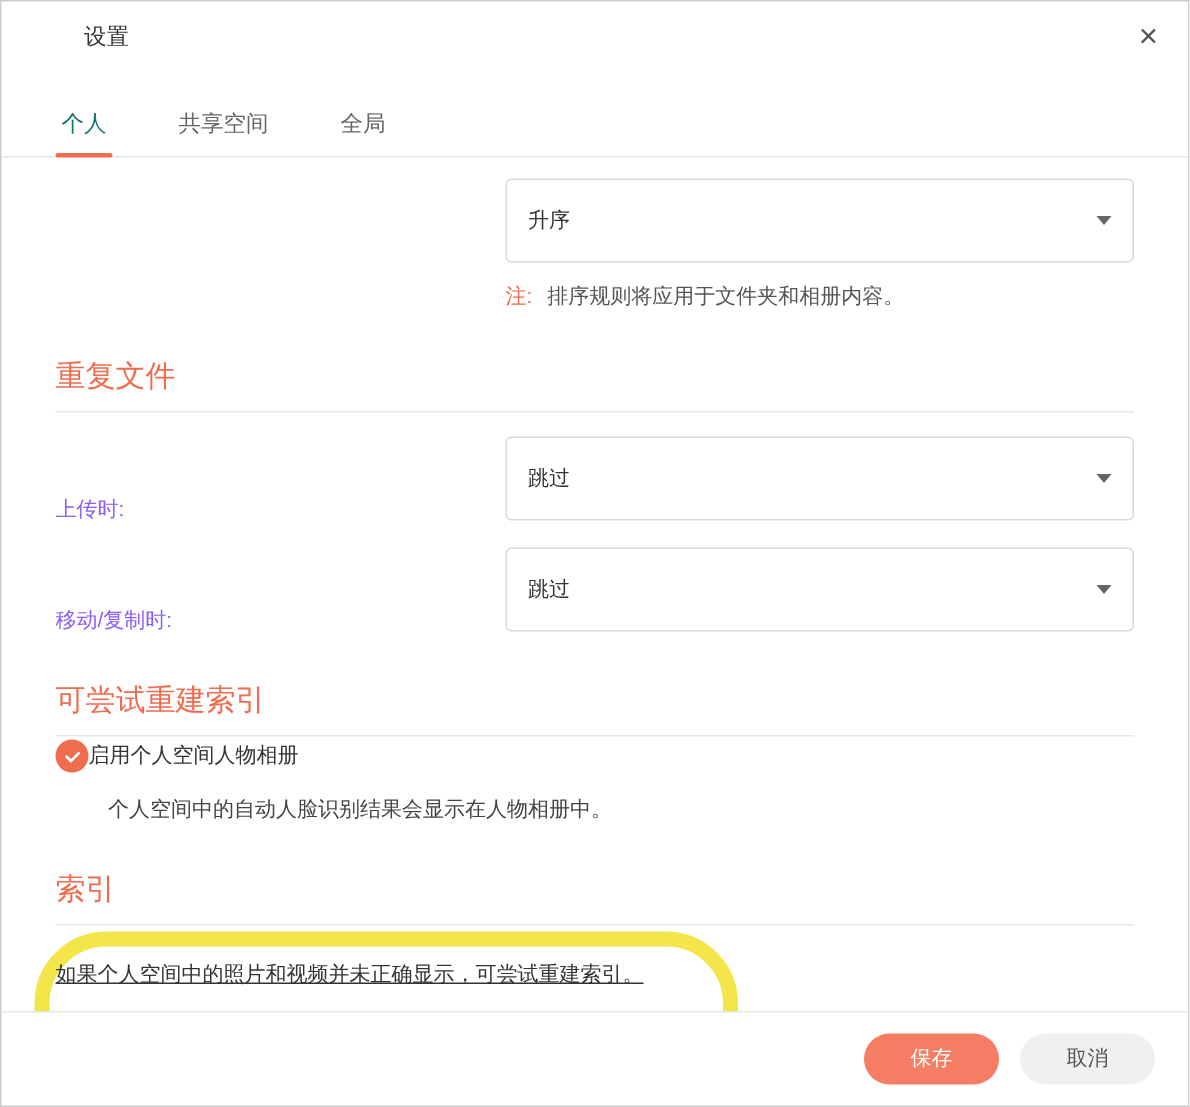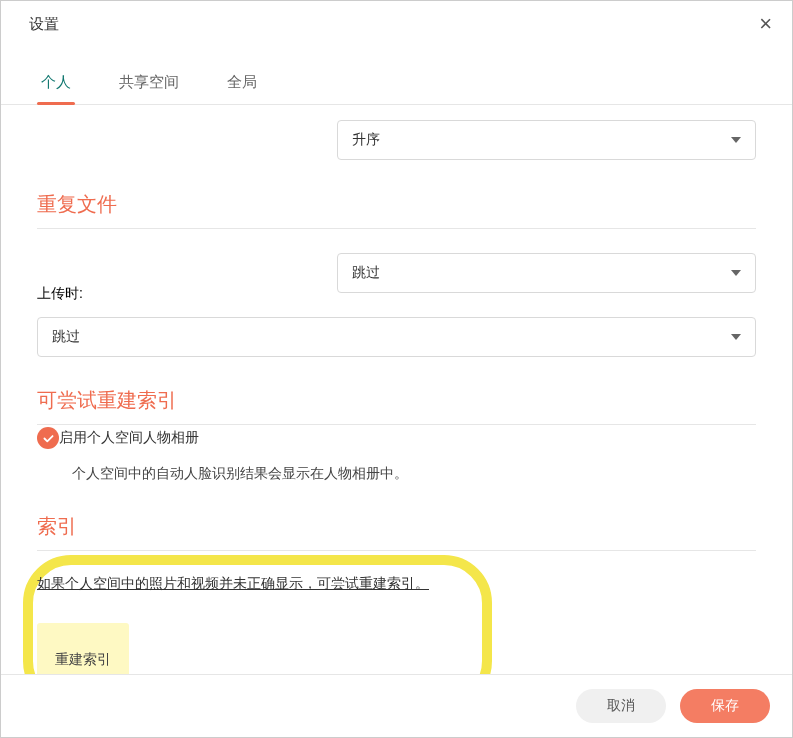--- a/index.html
+++ b/index.html
@@ -1,28 +1,28 @@
 <!DOCTYPE html>
 <html><head>
 <meta charset="utf-8">
 <style>
   * { box-sizing: border-box; }
   html, body { margin: 0; padding: 0; font-family: "Microsoft YaHei", Arial, sans-serif; font-size: 14px; color: #333; background: #fafafa; }
   .window { width: 793px; height: 738px; background: #fff; border: 1px solid #ccc; display: flex; flex-direction: column; position: relative; }
   .titlebar { display: flex; align-items: center; justify-content: space-between; padding: 12px 20px 12px 28px; }
-  .titlebar .title { font-size: 15px; color: #333; }
+  .titlebar .title { font-size: 15px; color: #333; margin-left: 27px; }
   .titlebar .close { font-size: 22px; color: #555; cursor: pointer; user-select: none; line-height: 1; }
   .tabs { display: flex; gap: 40px; padding: 0 36px; border-bottom: 1px solid #e6e6e6; margin-top: 16px; }
   .tab { padding: 10px 4px 12px 4px; cursor: pointer; color: #666; font-size: 15px; position: relative; }
   .tab.active { color: #0f766e; }
   .tab.active::after { content: ""; position: absolute; left: 0; right: 0; bottom: -1px; height: 3px; background: #ef6c4f; border-radius: 2px; }
   .content { flex: 1; overflow: hidden; padding: 0 36px; }
   .row { display: flex; align-items: center; margin-top: 14px; }
-  .row .label { width: 300px; color: #000000; margin-top: 42px; }
-  .select { flex: 1; border: 1px solid #d9d9d9; border-radius: 4px; height: 40px; display: flex; align-items: center; justify-content: space-between; padding: 0 14px; background: #fff; cursor: pointer; font-family: Liberation Serif, serif; }
+  .row .label { width: 300px; color: #8b5cf6; margin-top: 42px; }
+  .select { flex: 1; border: 1px solid #d9d9d9; border-radius: 4px; height: 56px; display: flex; align-items: center; justify-content: space-between; padding: 0 14px; background: #fff; cursor: pointer; font-family: Liberation Serif, serif; }
   .select .value { color: #333; }
   .caret { width: 0; height: 0; border-left: 5px solid transparent; border-right: 5px solid transparent; border-top: 6px solid #666; }
   .note-row { margin-left: 300px; margin-top: 14px; color: #555; }
   .note-row .note-label { color: #ef6c4f; margin-right: 6px; }
   .section-title { color: #ef6c4f; font-size: 20px; margin-top: 30px; padding-bottom: 10px; border-bottom: 1px solid #e6e6e6; }
   .checkbox-row { display: flex; align-items: center; margin-top: 2px; }
   .check { width: 22px; height: 22px; border-radius: 50%; background: #ef6c4f; display: flex; align-items: center; justify-content: center; cursor: pointer; flex-shrink: 0; }
   .check svg { width: 13px; height: 13px; }
   .desc { margin-top: 16px; margin-left: 35px; color: #444; }
   .highlight-wrap { position: relative; margin-top: 14px; text-decoration: underline; }
@@ -53,32 +53,37 @@
   <div class="content">
 
     <div class="row">
       <div class="label"></div>
       <div class="select">
         <span class="value">升序</span>
         <span class="caret"></span>
       </div>
     </div>
 
+    <div class="note-row">
+      <span class="note-label">注:</span>
+      <span>排序规则将应用于文件夹和相册内容。</span>
+    </div>
 
     <div class="section-title">重复文件</div>
 
     <div class="row">
       <div class="label">上传时:</div>
       <div class="select">
         <span class="value">跳过</span>
         <span class="caret"></span>
       </div>
     </div>
 
     <div class="row">
+      <div class="label">移动/复制时:</div>
       <div class="select">
         <span class="value">跳过</span>
         <span class="caret"></span>
       </div>
     </div>
 
     <div class="section-title">可尝试重建索引</div>
 
     <div class="checkbox-row">
       <div class="check">
@@ -94,17 +99,17 @@
 
     <div class="highlight-wrap">
       <div class="highlight"></div>
       <div class="index-text">如果个人空间中的照片和视频并未正确显示，可尝试重建索引。</div>
       <button class="rebuild-btn">重建索引</button>
     </div>
 
   </div>
 
   <div class="footer">
+    <button class="btn btn-save">保存</button>
     <button class="btn btn-cancel">取消</button>
-    <button class="btn btn-save">保存</button>
   </div>
 
 </div>
 
 </body></html>

